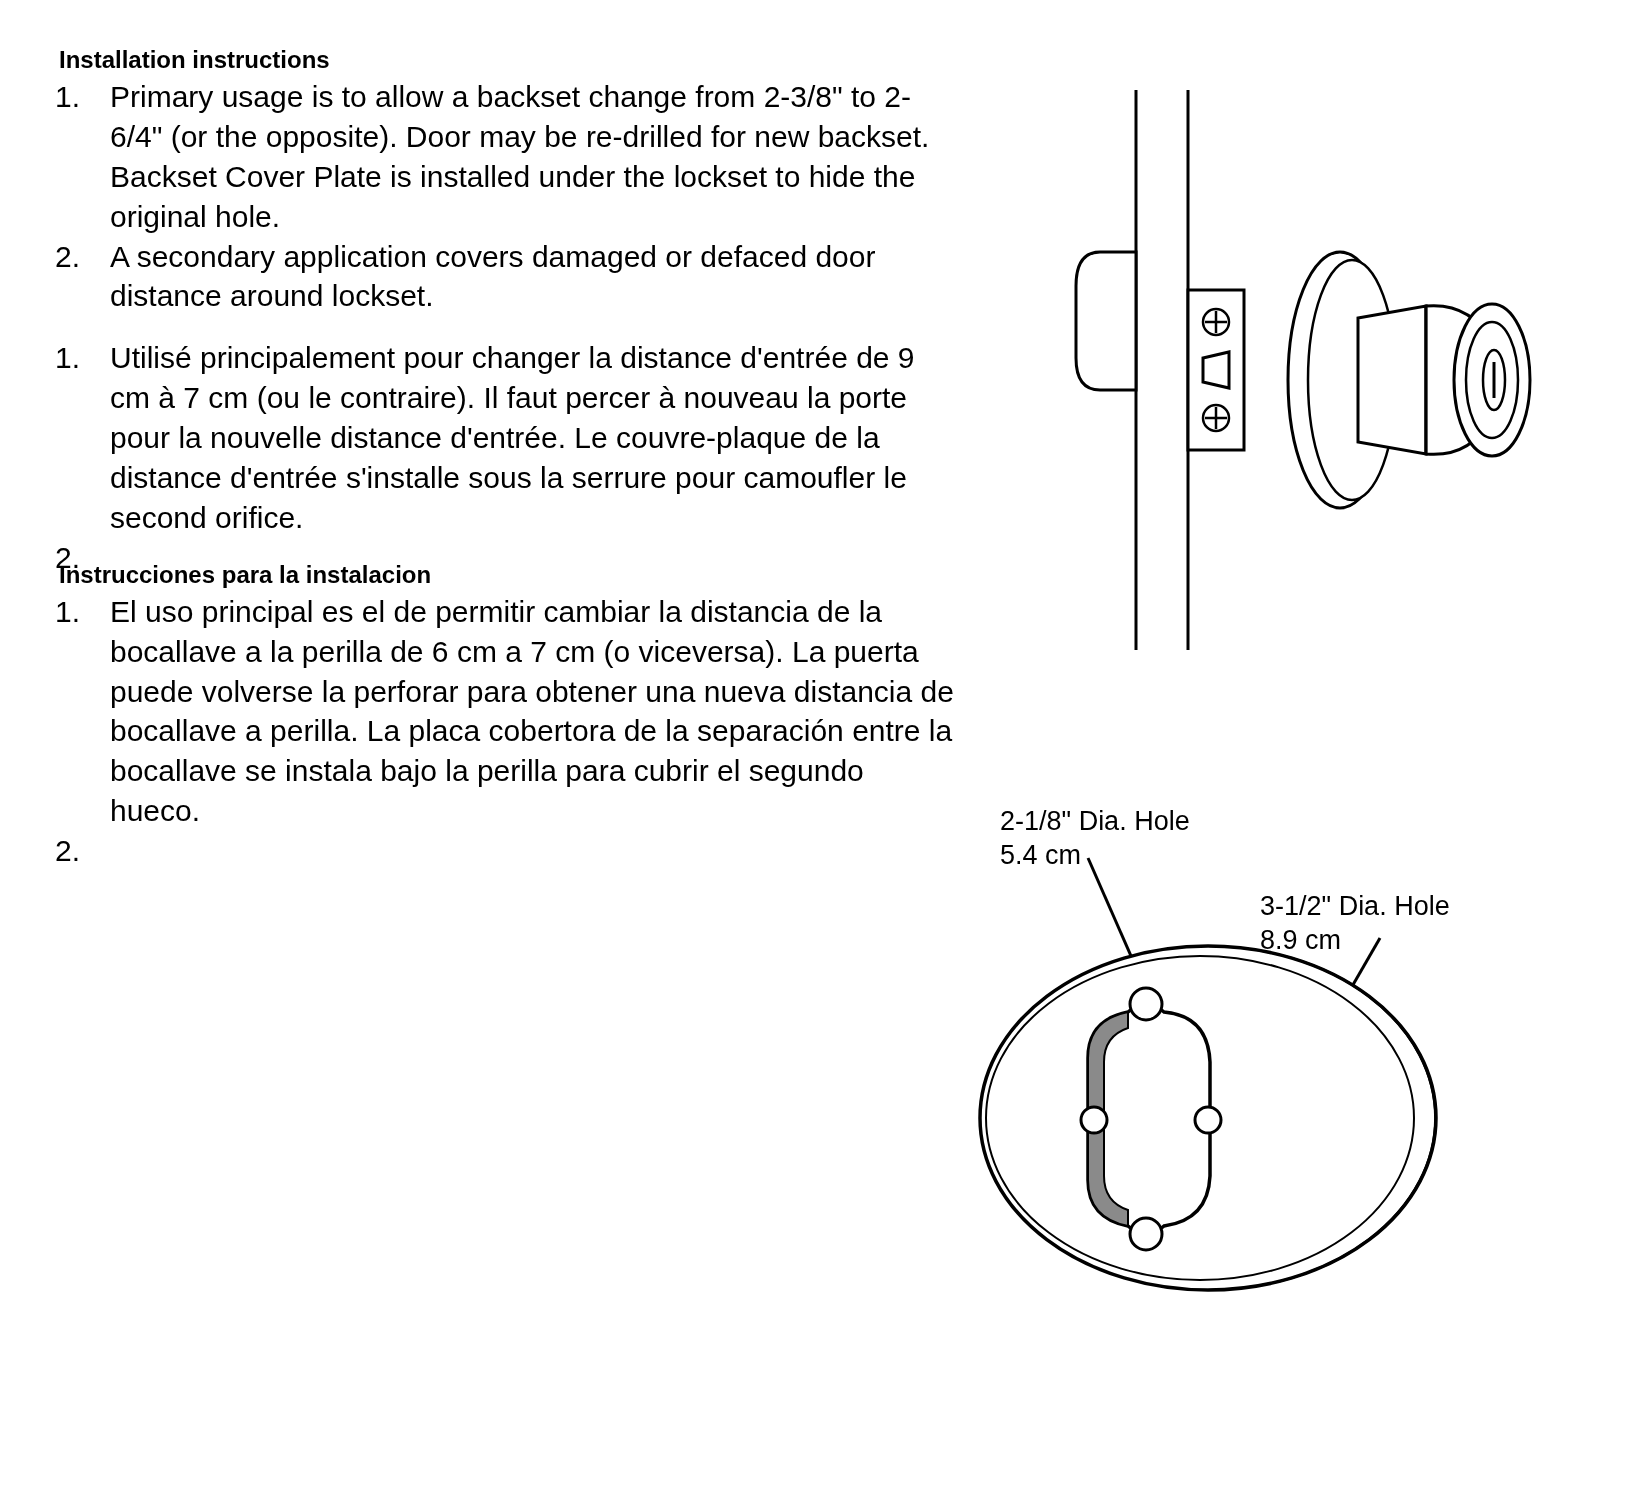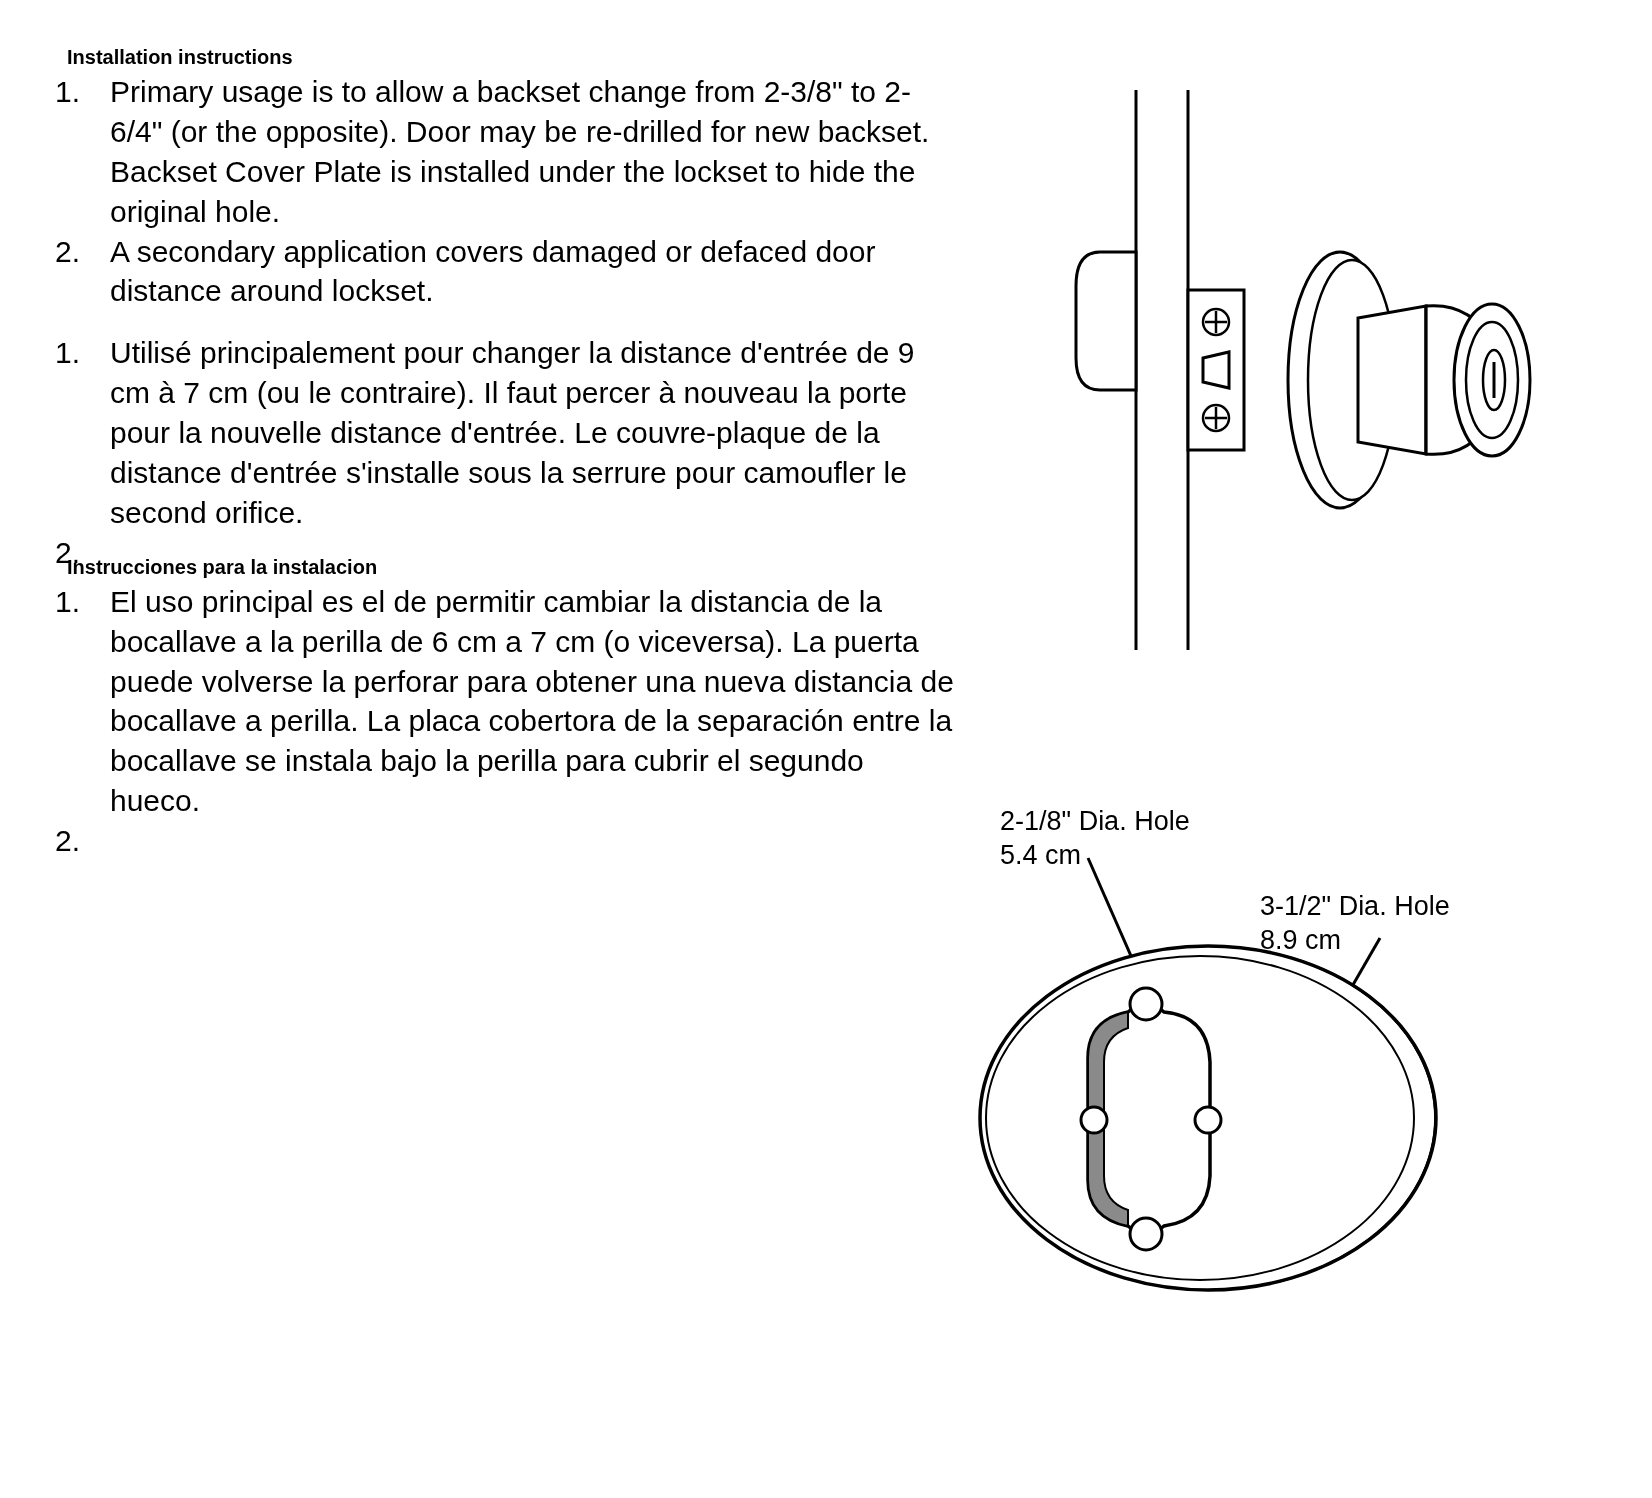--- a/index.html
+++ b/index.html
@@ -29,23 +29,23 @@
     font-size: 37px;
     font-weight: bold;
     letter-spacing: 0.2px;
     margin: 0 0 30px 0;
     line-height: 1.1;
   }
   .section {
     margin-bottom: 22px;
   }
   .section-heading {
-    font-size: 20px;
+    font-size: 24px;
     font-weight: bold;
-    margin: 0 0 2px 12px;
+    margin: 0 0 2px 4px;
     line-height: 1.25;
   }
   ol.steps {
     list-style: none;
     margin: 0;
     padding: 0;
   }
   ol.steps li {
     position: relative;
     padding-left: 55px;

